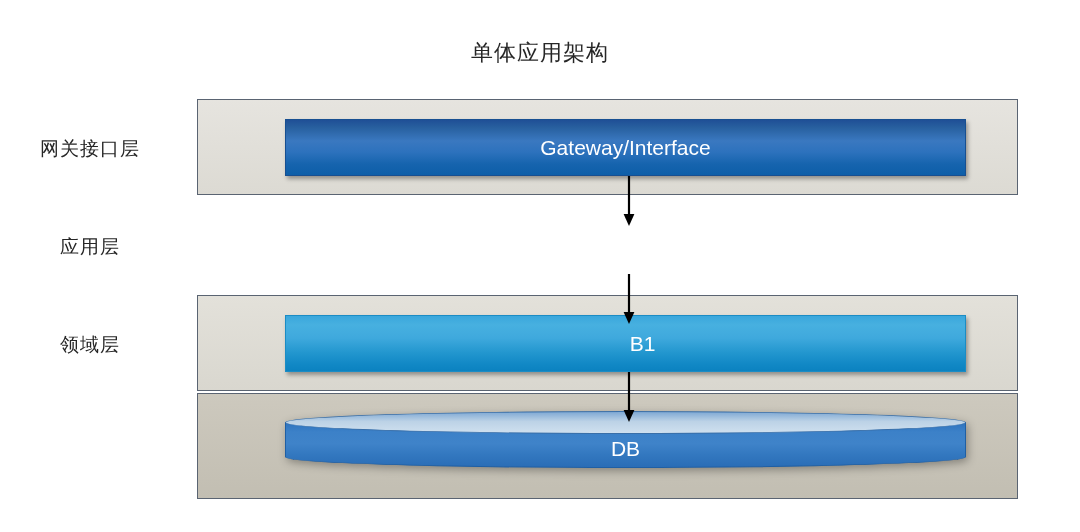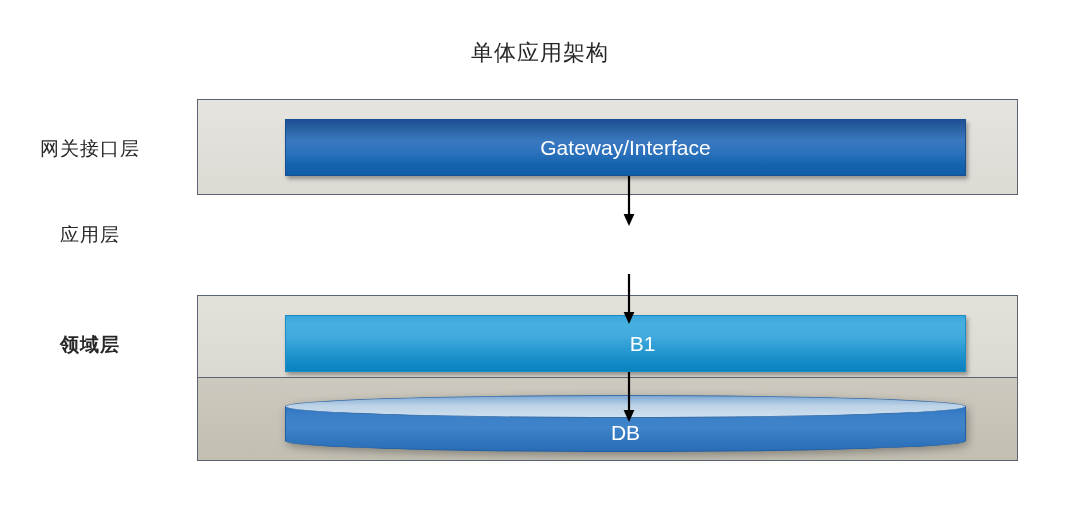--- a/index.html
+++ b/index.html
@@ -43,22 +43,22 @@
     height: 97px;
     display: flex;
     align-items: center;
     justify-content: center;
     font-size: 19px;
     color: #262626;
     letter-spacing: 1px;
     white-space: nowrap;
   }
   .layer-label.r0 { top: 0px; }
-  .layer-label.r1 { top: 86px; }
-  .layer-label.r2 { top: 196px; font-weight: bold; }
+  .layer-label.r1 { top: 98px; }
+  .layer-label.r2 { top: 196px; }
   .layer-label.r3 { top: 294px; }
 
   
   #layer-stack {
     position: absolute;
     left: 185px;
     top: 99px;
     width: 823px;
     height: 392px;
     margin-left: 12px;
@@ -67,21 +67,21 @@
     position: absolute;
     left: 0;
     width: 821px;
     height: 96px;
     border: 1px solid #5a6472;
     box-sizing: border-box;
   }
   .layer-row.r0 { top: 0px;   background: linear-gradient(180deg,#e6e4df 0%,#dcdad3 100%); }
   .layer-row.r1 { top: 98px;  background: linear-gradient(180deg,#cdc9be 0%,#c4c0b4 100%); }
   .layer-row.r2 { top: 196px; background: linear-gradient(180deg,#e3e1da 0%,#d9d7cf 100%); }
-  .layer-row.r3 { top: 278px; height: 84px; background: linear-gradient(180deg,#cdc9be 0%,#c2beb2 100%); padding-left: 16px; }
+  .layer-row.r3 { top: 294px; height: 106px; background: linear-gradient(180deg,#cdc9be 0%,#c2beb2 100%); padding-left: 16px; }
 
   
   .component-bar {
     position: absolute;
     left: 87px;
     width: 681px;
     height: 57px;
     top: 19px;
     display: flex;
     align-items: center;

